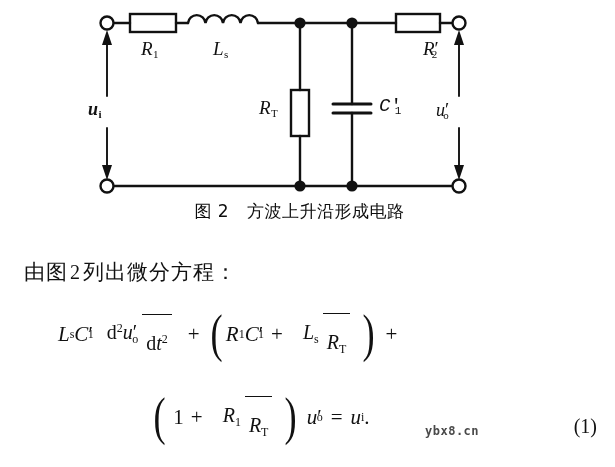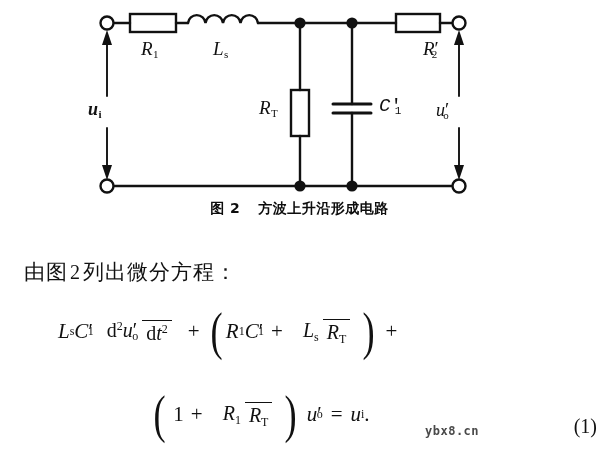--- a/index.html
+++ b/index.html
@@ -52,22 +52,22 @@
   }
 
   
   #caption {
     position: absolute;
     left: 0;
     top: 200px;
     width: 599px;
     text-align: center;
     font-family: "DejaVu Sans", sans-serif;
-    font-weight: bold;
-    font-size: 14px;
+    font-weight: normal;
+    font-size: 17px;
     letter-spacing: 0.5px;
     color: #0d0d0d;
   }
   #caption .gap {
     display: inline-block;
     width: 18px;
   }
 
   
   #bodytext {
@@ -131,21 +131,21 @@
     vertical-align: middle;
     margin: 0 9px;
     line-height: 1.05;
   }
   .frac .nume {
     padding: 0 4px 1px 4px;
     font-size: 20px;
   }
   .frac .deno {
     border-top: 1.6px solid #111;
-    padding: 2px 4px 0 4px;
+    padding: 18px 4px 0 4px;
     font-size: 20px;
   }
   .frac .sup {
     font-size: 12px;
     vertical-align: 0.55em;
     font-style: normal;
   }
 
   
   .bigparen {

